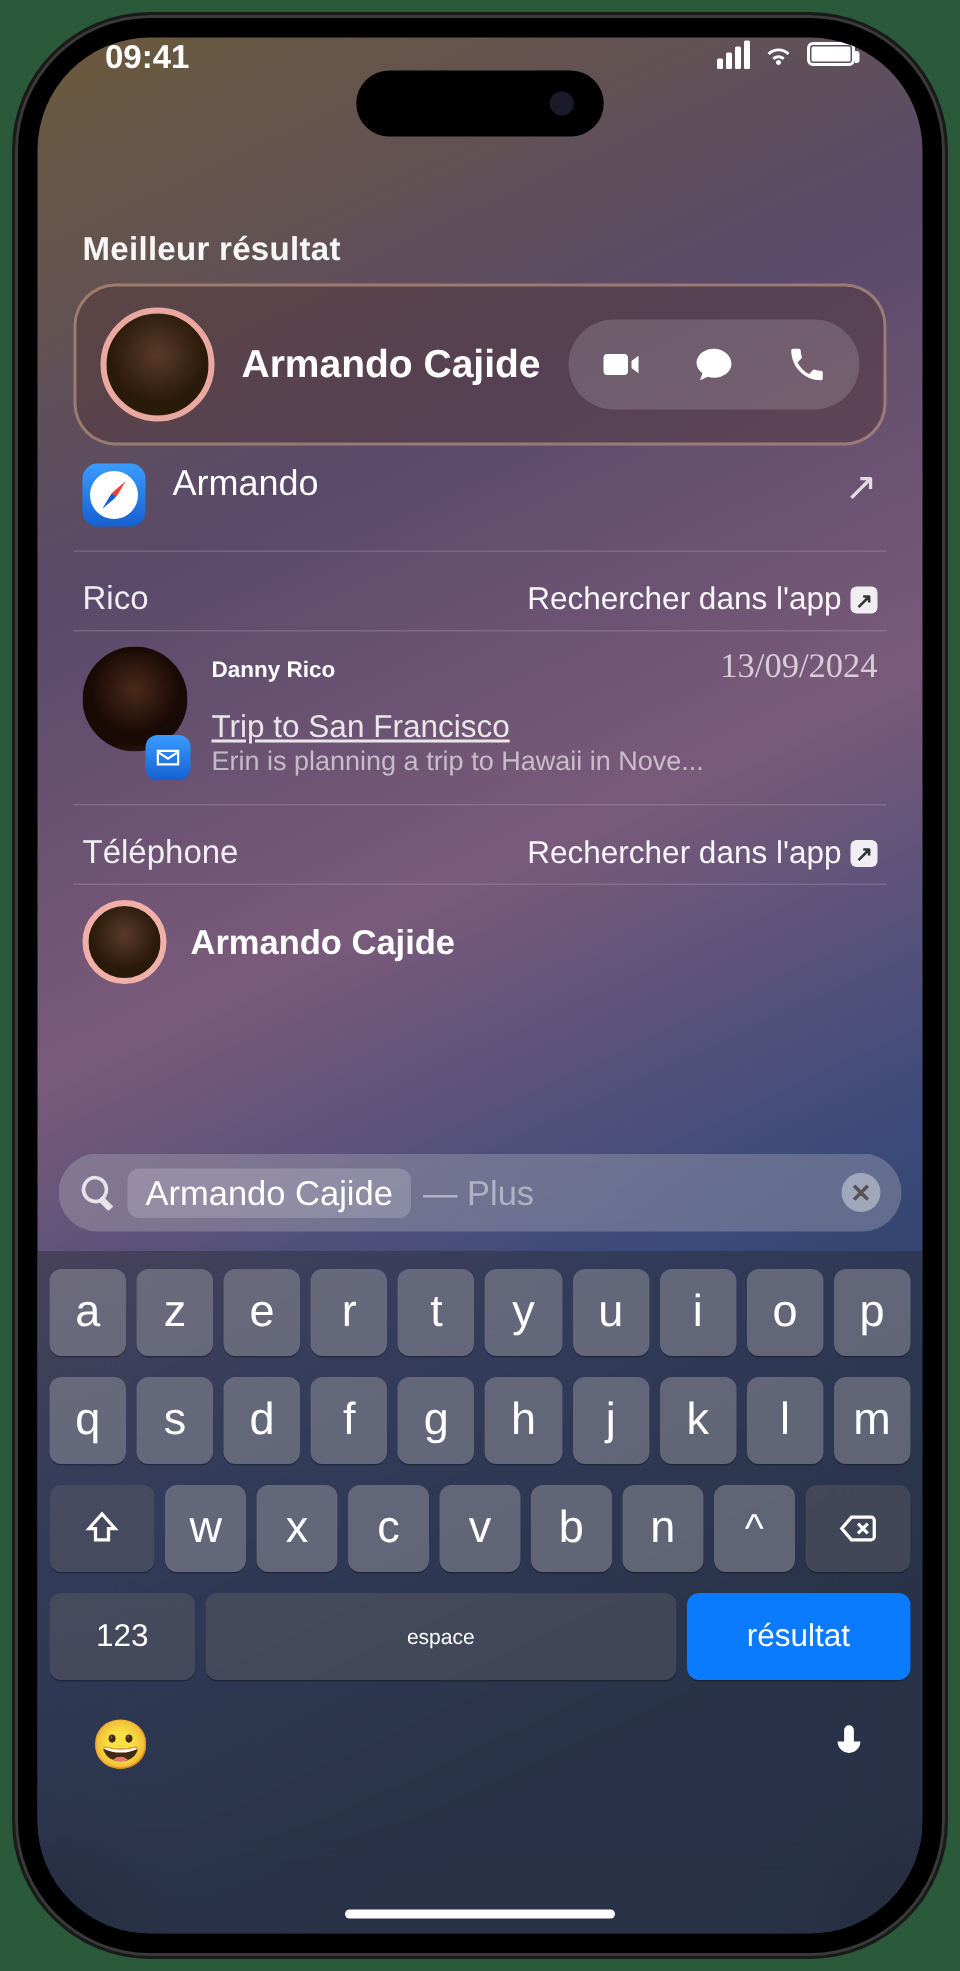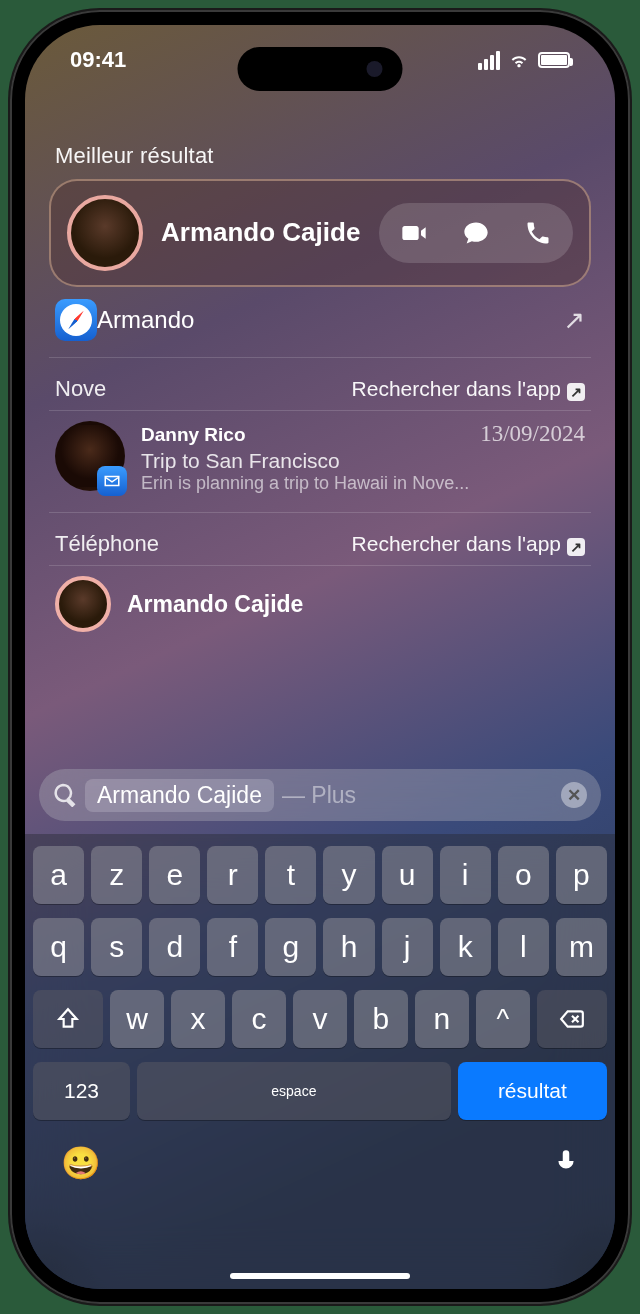--- a/index.html
+++ b/index.html
@@ -11,70 +11,70 @@
   .screen {
     width: 100%; height: 100%; border-radius: 75px; overflow: hidden; position: relative;
     background: linear-gradient(155deg, #6b5a3a 0%, #5a4a6a 25%, #7a5a7a 45%, #3a4a7a 65%, #2a3a5a 85%);
   }
   .notch {
     position: absolute; top: 22px; left: 50%; transform: translateX(-50%);
     width: 165px; height: 44px; background: #000; border-radius: 30px; z-index: 100;
   }
   .notch::after { content:""; position:absolute; right:20px; top:50%; transform:translateY(-50%); width:16px; height:16px; background:#1a1a2a; border-radius:50%; }
   .statusbar {
-    position: absolute; top: 0; left: 0; right: 0; height: 70px; display: flex; justify-content: space-between; align-items: center;
+    position: absolute; top: 0; left: 0; right: 0; height: 70px; display: flex; justify-content: space-between; align-items: flex-start;
     padding: 0 45px; color: #fff; font-size: 22px; font-weight: 600; z-index: 50;
   }
   .status-right { display: flex; align-items: center; gap: 8px; }
   .sig { display: flex; align-items: flex-end; gap: 2px; }
   .sig span { width: 4px; background:#fff; border-radius:1px; }
   .sig span:nth-child(1){height:7px} .sig span:nth-child(2){height:11px} .sig span:nth-child(3){height:15px} .sig span:nth-child(4){height:19px}
   .wifi { width:22px; height:22px; }
   .batt { width: 32px; height: 16px; border: 2px solid #fff; border-radius: 4px; position: relative; }
   .batt::before { content:""; position:absolute; left:1px; top:1px; bottom:1px; right:1px; background:#fff; border-radius:1px; }
   .batt::after { content:""; position:absolute; right:-5px; top:4px; width:3px; height:8px; background:#fff; border-radius:0 2px 2px 0; }
 
   .content { position: absolute; top: 100px; left: 0; right: 0; bottom: 0; padding: 0 24px; color: #fff; }
 
-  .section-label { font-size: 22px; font-weight: 400; color: rgba(255,255,255,0.95); margin: 18px 6px 10px; letter-spacing: 0.2px; }
+  .section-label { font-size: 22px; font-weight: 700; color: rgba(255,255,255,0.95); margin: 28px 6px 10px; letter-spacing: 0.2px; }
 
   .top-hit {
     border: 2px solid rgba(220,180,150,0.5); border-radius: 28px; padding: 14px 16px;
     background: rgba(80,50,50,0.4); display: flex; align-items: center; gap: 18px;
   }
   .avatar { width: 76px; height: 76px; border-radius: 50%; background: radial-gradient(circle at 50% 40%, #5a3a2a 0%, #2a1a0a 60%); border: 4px solid #e9a8a0; position: relative; overflow: hidden; }
   .avatar.small { width: 70px; height: 70px; border-color: transparent; background: radial-gradient(circle at 50% 40%, #4a2a1a 0%, #1a0a05 60%); }
   .avatar.pink { background: radial-gradient(circle at 50% 40%, #5a3a2a 0%, #2a1a0a 60%); border:4px solid #f0b0a8; }
   .top-name { font-size: 26px; font-weight: 600; line-height: 1.15; flex: 1; }
   .action-pill { display: flex; gap: 0; background: rgba(255,255,255,0.15); border-radius: 36px; padding: 4px; }
   .action-btn { width: 62px; height: 52px; display: flex; align-items: center; justify-content: center; border-radius: 30px; }
   .action-btn svg { width: 28px; height: 28px; fill: #fff; }
 
-  .sugg-row { display: flex; align-items: center; padding: 12px 6px; }
+  .sugg-row { display: flex; align-items: flex-start; gap: 18px; padding: 12px 6px; }
   .safari-icon { width: 42px; height: 42px; background: linear-gradient(#3a9cff,#1560d0); border-radius: 10px; position: relative; }
   .safari-icon::after { content:""; position:absolute; inset:5px; border-radius:50%; background:#fff; }
   .safari-icon::before { content:""; position:absolute; left:50%; top:50%; width:4px; height:24px; background:linear-gradient(#ff3a30 50%,#1560d0 50%); transform:translate(-50%,-50%) rotate(40deg); z-index:2; clip-path: polygon(50% 0,100% 50%,50% 100%,0 50%);}
   .sugg-text { font-size: 24px; flex: 1; }
   .arrow-out { color: rgba(255,255,255,0.8); font-size: 26px; }
 
   .sect-head { display: flex; justify-content: space-between; align-items: baseline; padding: 18px 6px 8px; border-top: 0.5px solid rgba(255,255,255,0.15); margin-top: 4px; }
   .sect-head:first-of-type { border-top:none; }
   .sect-title { font-size: 22px; color: rgba(255,255,255,0.9); }
-  .sect-link { font-size: 21px; color: rgba(255,255,255,0.95); display: flex; align-items: flex-end; gap: 6px; }
+  .sect-link { font-size: 21px; color: rgba(255,255,255,0.95); display: flex; align-items: center; gap: 6px; }
   .sect-link-icon { width:18px; height:18px; background: rgba(255,255,255,0.9); border-radius:4px; display:inline-flex; align-items:center; justify-content:center; color:#333; font-size:14px; font-weight:bold; }
 
   .mail-item { display: flex; gap: 16px; padding: 10px 6px 14px; border-top: 0.5px solid rgba(255,255,255,0.15); }
   .mail-avatar-wrap { position: relative; width: 70px; flex-shrink:0; }
   .mail-badge { position:absolute; bottom:-2px; right:-2px; width:30px; height:30px; background:linear-gradient(#3a9cff,#1560d0); border-radius:8px; display:flex; align-items:center; justify-content:center; }
   .mail-badge svg { width:18px; height:18px; fill:#fff; }
   .mail-body { flex:1; min-width:0; }
   .mail-top { display:flex; justify-content:space-between; align-items:baseline; }
-  .mail-from { font-size: 19px; font-weight: 600; text-align: right; }
+  .mail-from { font-size: 15px; font-weight: 600; text-align: right; }
   .mail-date { font-size: 23px; color: rgba(255,255,255,0.7); font-family: Liberation Serif, serif; }
-  .mail-sub { font-size: 21px; color: rgba(255,255,255,0.85); margin-top:2px; }
+  .mail-sub { font-size: 21px; color: rgba(255,255,255,0.85); margin-top:16px;text-decoration:underline; }
   .mail-prev { font-size: 18px; color: rgba(255,255,255,0.6); white-space: nowrap; overflow: hidden; text-overflow: ellipsis; }
 
   .phone-item { display: flex; gap: 16px; padding: 10px 6px 0; border-top: 0.5px solid rgba(255,255,255,0.15); align-items:center; }
   .phone-name { font-size: 23px; font-weight: 600; }
 
   
   .search-field {
     position: absolute; left: 14px; right: 14px; bottom: 468px; height: 52px;
     background: rgba(180,180,190,0.35); backdrop-filter: blur(20px); border-radius: 28px;
     display: flex; align-items: center; padding: 0 14px; gap: 8px;
@@ -150,21 +150,21 @@
         </div>
       </div>
 
       <div class="sugg-row">
         <div class="safari-icon"></div>
         <div class="sugg-text">Armando</div>
         <div class="arrow-out">↗</div>
       </div>
 
       <div class="sect-head">
-        <span class="sect-title">Nove</span>
+        <span class="sect-title">Rico</span>
         <span class="sect-link">
           <span>Rechercher dans l'app</span>
           <span class="sect-link-icon">↗</span>
         </span>
       </div>
       <div class="mail-item">
         <div class="mail-avatar-wrap">
           <div class="avatar small"></div>
           <div class="mail-badge">
               <svg viewBox="0 0 24 24">

